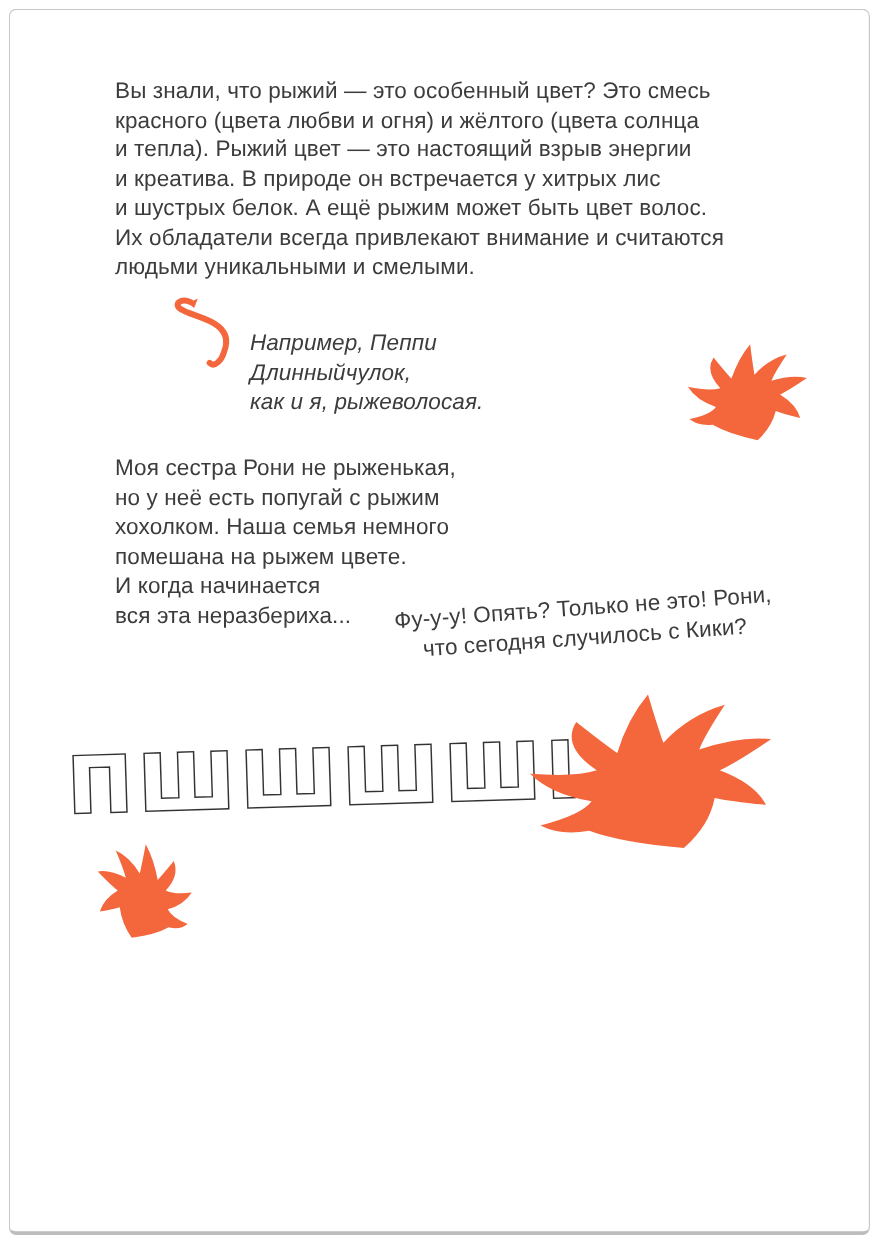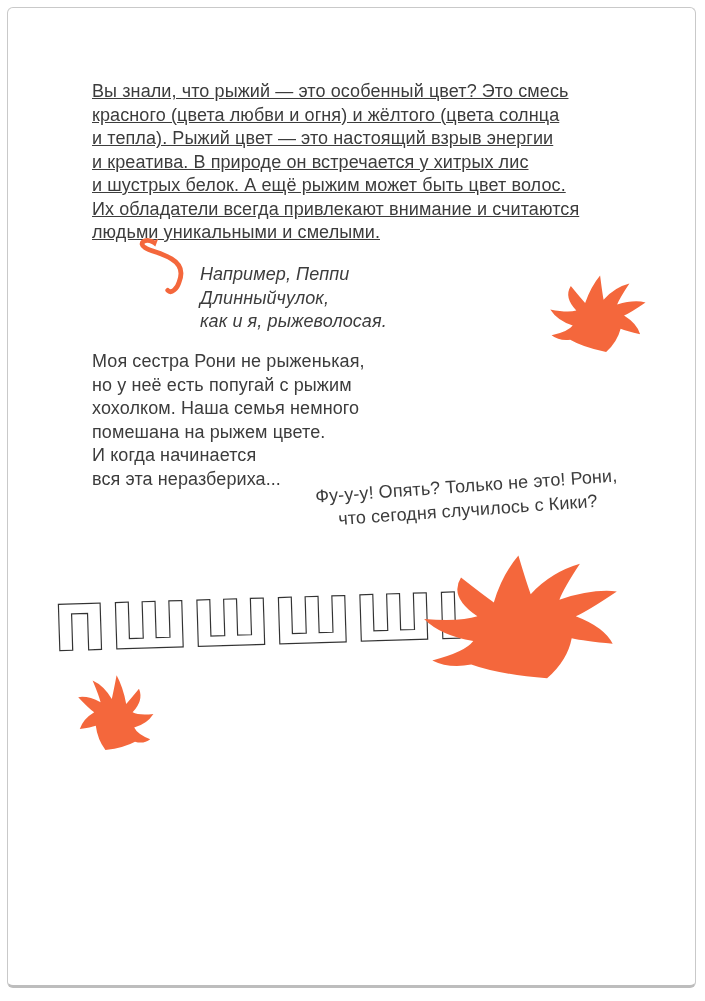--- a/index.html
+++ b/index.html
@@ -28,23 +28,23 @@
     pointer-events: none;
   }
   .txt {
     position: absolute;
     color: #3c3c3c;
     white-space: pre-line;
     font-size: 18px;
     line-height: 23.5px;
     letter-spacing: 0.1px;
   }
-  .intro   { left: 92px;  top: 80px;  width: 530px; text-decoration: underline; }
+  .intro   { left: 92px;  top: 61px;  width: 530px; }
   .pippi   { left: 200px; top: 263px; font-style: italic; }
-  .sister  { left: 92px;  top: 350px; }
+  .sister  { left: 92px;  top: 363px; }
   .speech  {
     left: 295px; top: 486px; width: 345px;
     text-align: center;
     transform: rotate(-4deg);
     transform-origin: left center;
     line-height: 24px;
   }
   .squiggle   { position: absolute; left: 122px; top: 236px; }
   .tuft-right { position: absolute; left: 548px; top: 272px; transform: rotate(6deg); }
   .tuft-big   { position: absolute; left: 420px; top: 550px; }

